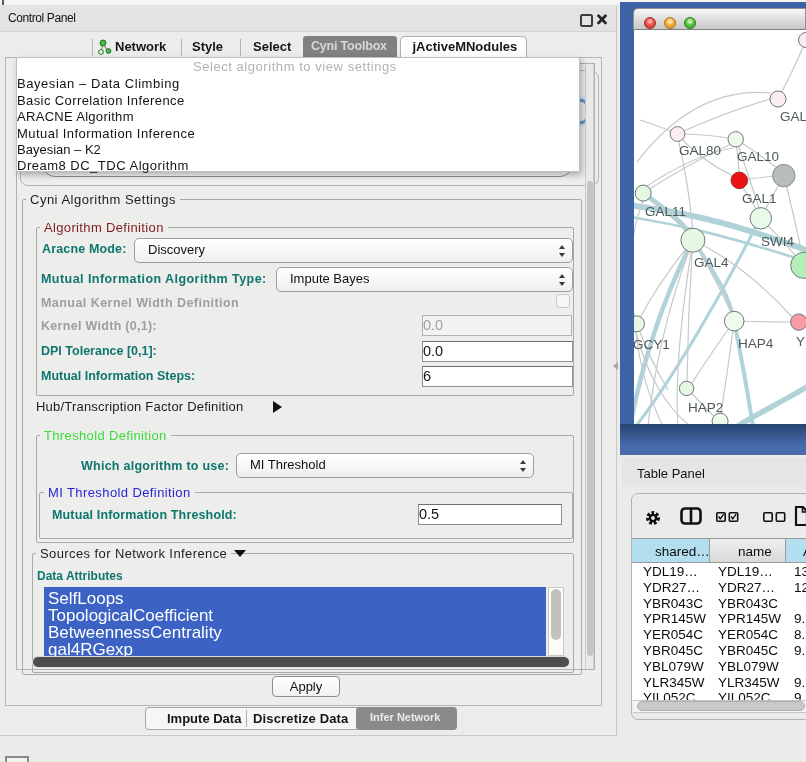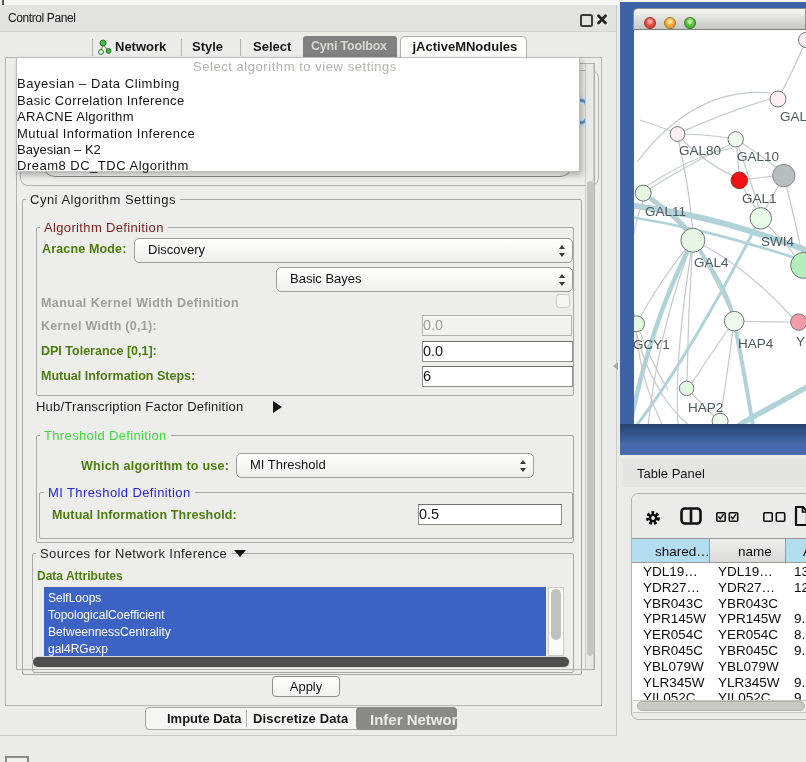--- a/index.html
+++ b/index.html
@@ -1,19 +1,19 @@
 <!DOCTYPE html>
 <html><head>
 <meta charset="utf-8">
 <style>
 html,body{margin:0;padding:0}
 #root{position:relative;width:806px;height:762px;overflow:hidden;background:#ebebe9;
   font-family:"Liberation Sans",sans-serif;-webkit-font-smoothing:antialiased}
 .ab{position:absolute}
-.lbl{position:absolute;font-size:12.5px;font-weight:bold;color:#4d7c0f;white-space:nowrap}
+.lbl{position:absolute;font-size:12.5px;font-weight:bold;color:#0f766e;white-space:nowrap}
 .dis{color:#9e9e9c}
 .gtitle{position:absolute;font-size:13px;color:#1e1e1e;background:#ededeb;padding:0 4px;white-space:nowrap}
 .grp{position:absolute;border:1px solid #a9a9a7;border-radius:2px}
 .fld{position:absolute;background:#fff;border:1px solid #8e8e8c;border-top-color:#6e6e6c;font-size:14.5px;color:#141414;
   text-align:left;padding:0 6px 0 0;line-height:19px}
 .combo{position:absolute;background:linear-gradient(180deg,#ffffff,#f4f4f2 70%,#ededeb);
   border:1px solid #9c9c9a;border-radius:5px;font-size:13px;color:#111;line-height:21px;
   white-space:nowrap;box-shadow:inset 0 1px 0 #fff}
 .combo .tx{position:absolute;left:13px;top:0}
 .arr{position:absolute;right:6px;top:50%;width:7px;height:14px;margin-top:-7px}
@@ -81,22 +81,23 @@
 <div class="gtitle" style="left:26px;top:192px;letter-spacing:0.5px">Cyni Algorithm Settings</div>
 
 <div class="grp" style="left:36px;top:227px;width:536px;height:167px"></div>
 <div class="gtitle" style="left:40px;top:220px;color:#7f1d1d;letter-spacing:0.35px">Algorithm Definition</div>
 
 <div class="lbl" style="left:42px;top:242px;letter-spacing:0.15px">Aracne Mode:</div>
 <div class="combo" style="left:134px;top:238px;width:437px;height:23px">
       <span class="tx">Discovery</span>
       <span class="arr"></span>
     </div>
+<div class="lbl" style="left:41px;top:272px;letter-spacing:0.45px">Mutual Information Algorithm Type:</div>
 <div class="combo" style="left:276px;top:267px;width:295px;height:23px">
-      <span class="tx">Basic Bayes</span>
+      <span class="tx">Impute Bayes</span>
       <span class="arr"></span>
     </div>
 <div class="lbl dis" style="left:41px;top:296px;letter-spacing:0.45px">Manual Kernel Width Definition</div>
 <div class="ab" style="left:556px;top:294px;width:14px;height:14px;background:#f6f6f4;border:1px solid #c8c8c6;border-radius:3.5px;box-sizing:border-box"></div>
 <div class="lbl dis" style="left:41px;top:319px;letter-spacing:0.3px">Kernel Width (0,1):</div>
 <div class="fld" style="left:422px;top:315px;width:142px;height:19px;background:#f2f2f0;border:1px solid #b2b2b0;color:#a2a2a0">0.0</div>
 <div class="lbl" style="left:41px;top:344px">DPI Tolerance [0,1]:</div>
 <div class="fld" style="left:422px;top:341px;width:143px;height:19px">0.0</div>
 <div class="lbl" style="left:41px;top:369px">Mutual Information Steps:</div>
 <div class="fld" style="left:422px;top:366px;width:143px;height:19px">6</div>
@@ -116,35 +117,35 @@
 <div class="gtitle" style="left:44px;top:485px;color:#2626d4;letter-spacing:0.4px">MI Threshold Definition</div>
 <div class="lbl" style="left:52px;top:508px;letter-spacing:0.15px">Mutual Information Threshold:</div>
 <div class="fld" style="left:418px;top:504px;width:136px;height:19px">0.5</div>
 
 <div class="grp" style="left:32px;top:553px;width:540px;height:118px"></div>
 <div class="gtitle" style="left:36px;top:546px;letter-spacing:0.4px">Sources for Network Inference</div>
 <div class="ab" style="left:233.5px;top:550px;width:0;height:0;border-left:6.5px solid transparent;border-right:6.5px solid transparent;border-top:7.5px solid #111"></div>
 <div class="lbl" style="left:37px;top:569px;font-size:12px">Data Attributes</div>
 
 <div class="ab" style="left:44px;top:587px;width:502px;height:69px;background:#3c63c4"></div>
-<div class="ab" style="left:48px;top:590px;font-size:12px;color:#fff;line-height:17px;white-space:nowrap">SelfLoops<br>TopologicalCoefficient<br>BetweennessCentrality<br>gal4RGexp</div>
+<div class="ab" style="left:48px;top:590px;font-size:17px;color:#fff;line-height:17px;white-space:nowrap">SelfLoops<br>TopologicalCoefficient<br>BetweennessCentrality<br>gal4RGexp</div>
 <div class="ab" style="left:548px;top:587px;width:16px;height:69px;background:#fbfbfa;border:1px solid #c9c9c7;box-sizing:border-box"></div>
 <div class="ab" style="left:551px;top:589px;width:10px;height:51px;background:#c1c1bf;border-radius:5px"></div>
 
 <div class="ab" style="left:32px;top:656px;width:538px;height:12px;background:#dcdcda;border-radius:6px"></div>
 <div class="ab" style="left:33px;top:657px;width:536px;height:10px;background:#4e4e4e;border-radius:5px"></div>
 
 <div class="ab" style="left:272px;top:676px;width:68px;height:21px;background:linear-gradient(180deg,#ffffff,#f1f1ef);border:1px solid #8e8e8c;border-radius:4px;box-sizing:border-box;text-align:center;font-size:13px;line-height:19px;color:#111">Apply</div>
 
 <div class="ab" style="left:145px;top:707px;width:312px;height:23px;background:#f6f6f4;border:1px solid #a6a6a4;border-radius:4px;box-sizing:border-box"></div>
 <div class="sep" style="left:246px;top:710px;height:17px"></div>
 <div class="ab" style="left:356px;top:707px;width:101px;height:23px;background:#8a8a88;border-radius:4px"></div>
 <div class="tabtx" style="left:167px;top:711px">Impute Data</div>
 <div class="tabtx" style="left:253px;top:711px;letter-spacing:0.15px">Discretize Data</div>
-<div class="tabtx" style="left:370px;top:711px;color:#ebebe9;font-weight:600;font-size:15px">Infer Network</div>
+<div class="tabtx" style="left:370px;top:711px;color:#ebebe9;font-weight:600;font-size:11px">Infer Network</div>
 
 <div class="ab" style="left:16px;top:57px;width:564px;height:115px;background:#ffffff;border:1px solid #bfbfbd;box-shadow:2px 3px 6px rgba(0,0,0,0.28);box-sizing:border-box;z-index:40"></div>
 <div class="ab" style="left:193px;top:59px;font-size:13px;letter-spacing:0.55px;color:#b2b2b0;z-index:41">Select algorithm to view settings</div>
 <div class="popitem" style="top:76px;letter-spacing:0.55px;z-index:41">Bayesian – Data Climbing</div>
 <div class="popitem" style="top:92.5px;letter-spacing:0.4px;z-index:41">Basic Correlation Inference</div>
 <div class="popitem" style="top:109px;font-weight:normal;letter-spacing:0.3px;z-index:41">ARACNE Algorithm</div>
 <div class="popitem" style="top:125.5px;letter-spacing:0.45px;z-index:41">Mutual Information Inference</div>
 <div class="popitem" style="top:142px;z-index:41">Bayesian – K2</div>
 <div class="popitem" style="top:158px;letter-spacing:0.5px;z-index:41">Dream8 DC_TDC Algorithm</div>
 

